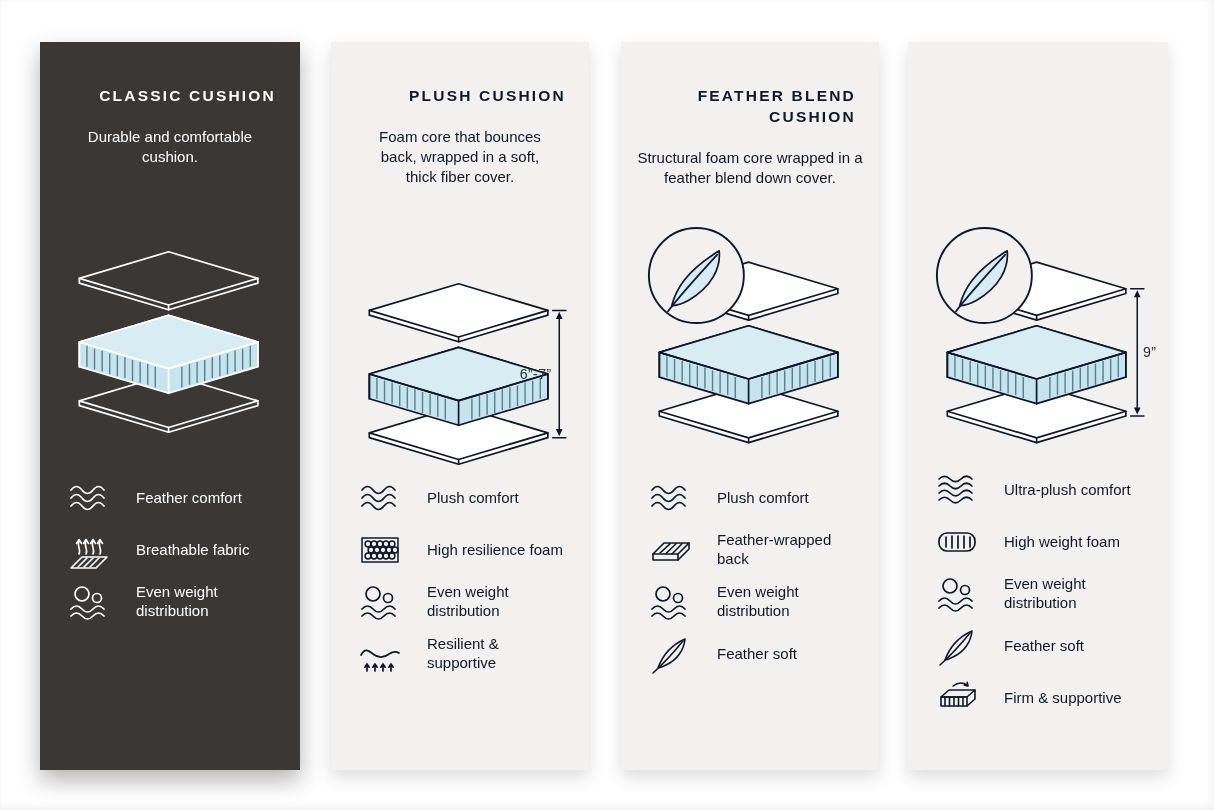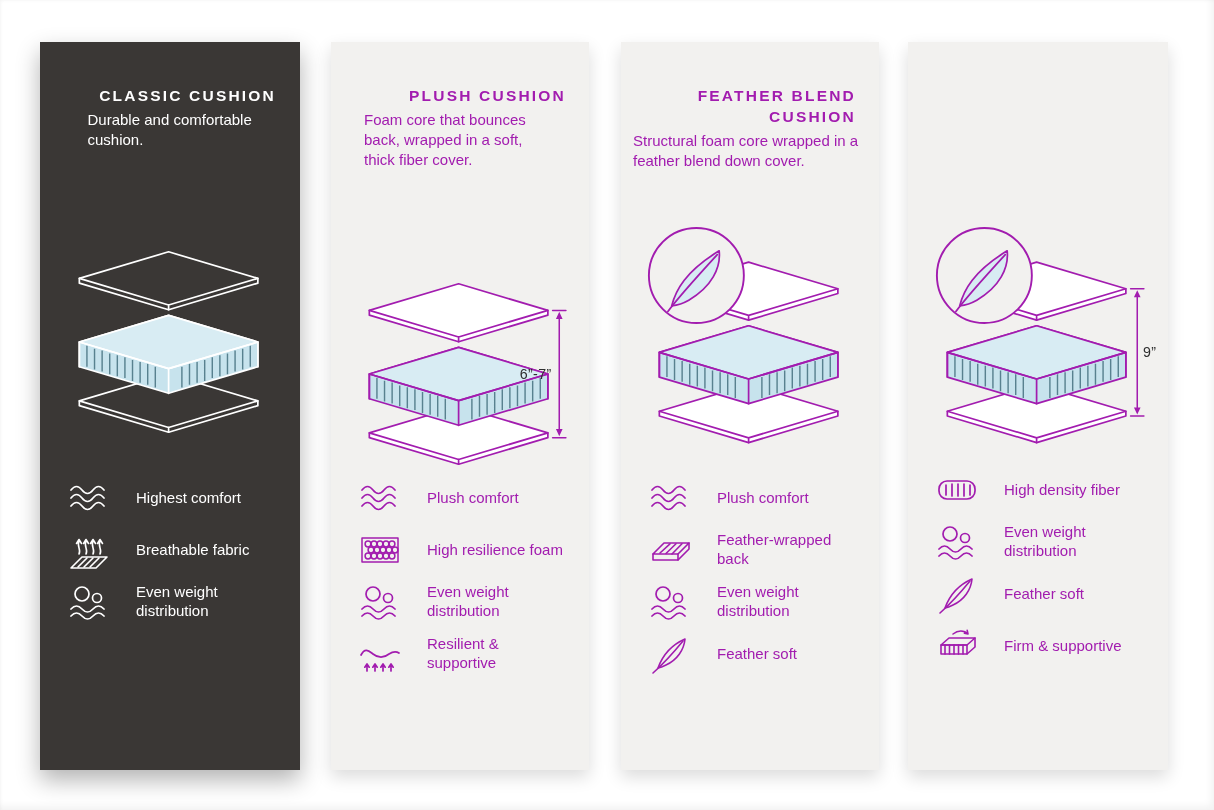--- a/index.html
+++ b/index.html
@@ -10,38 +10,38 @@
     position:relative; overflow:hidden;
     color:#2f2f2f;
   }
   .page { position:absolute; inset:0; background:#fff;
           box-shadow: inset -3px -4px 7px rgba(0,0,0,0.05), inset 1px 1px 3px rgba(0,0,0,0.03); }
 
   .card {
     position:absolute; top:42px; height:728px;
     --stroke:#2f2f2f; --plate:#ffffff; --slab-side:#c7e3ed; --slab-top:#d8ecf3;
     --hatch:#58818f; --card:#f2f1ef;
-    background:var(--card); color:#a21caf;
+    background:var(--card); color:#0f172a;
     box-shadow:0 7px 16px rgba(0,0,0,0.14);
   }
   .card.dark {
     --stroke:#ffffff; --plate:#3a3735; --card:#3a3735;
     background:var(--card); color:#ffffff;
     box-shadow:0 10px 22px rgba(0,0,0,0.30);
   }
   .card1{left:40px;width:260px;}
   .card2{left:331px;width:258px;}
   .card3{left:621px;width:258px;}
   .card4{left:908px;width:260px;}
 
   .title {
     margin:44px auto 0; max-width:212px; text-align:right;
     font-size:15.5px; font-weight:700; letter-spacing:2.2px; line-height:1.35;
   }
-  .desc { margin:3px auto 0; font-size:15px; line-height:1.33; }
+  .desc { margin:20px auto 0; text-align:center; font-size:15px; line-height:1.33; }
   .card1 .desc{max-width:165px}
   .card2 .desc{max-width:192px}
   .card3 .desc{max-width:234px}
   .card4 .desc{max-width:206px}
 
   .diagram { position:absolute; left:0; right:0; display:flex; justify-content:center; }
   .card1 .diagram{top:206px}
   .card2 .diagram{top:238px}
   .card3 .diagram{top:186px}
   .card4 .diagram{top:186px}
@@ -164,21 +164,21 @@
         <use href="#cushion-stack"></use>
       </svg>
     </div>
     <ul class="features">
       <li class="feature">
         <span class="ficon">
             <svg viewBox="0 0 44 40">
               <use href="#i-waves3"></use>
             </svg>
           </span>
-        <span class="flabel">Highest comfort</span>
+        <span class="flabel">Feather comfort</span>
       </li>
       <li class="feature">
         <span class="ficon">
             <svg viewBox="0 0 44 40">
               <use href="#i-breathable"></use>
             </svg>
           </span>
         <span class="flabel">Breathable fabric</span>
       </li>
       <li class="feature">
@@ -295,24 +295,32 @@
           <path style="fill:none;stroke:currentColor;stroke-width:1.6;stroke-linecap:round" d="M226 64 H240 M226 198 H240 M233 73 V189"></path>
           <path style="fill:currentColor" d="M233 65.5 L229.5 73 L236.5 73 Z M233 196.5 L229.5 189 L236.5 189 Z"></path>
           <text class="dimtext" x="239" y="136" text-anchor="start">9”</text>
         </g>
       </svg>
     </div>
     <ul class="features">
       <li class="feature">
         <span class="ficon">
             <svg viewBox="0 0 44 40">
+              <use href="#i-waves4"></use>
+            </svg>
+          </span>
+        <span class="flabel">Ultra-plush comfort</span>
+      </li>
+      <li class="feature">
+        <span class="ficon">
+            <svg viewBox="0 0 44 40">
               <use href="#i-highdensity"></use>
             </svg>
           </span>
-        <span class="flabel">High density fiber</span>
+        <span class="flabel">High weight foam</span>
       </li>
       <li class="feature">
         <span class="ficon">
             <svg viewBox="0 0 44 40">
               <use href="#i-evenweight"></use>
             </svg>
           </span>
         <span class="flabel">Even weight distribution</span>
       </li>
       <li class="feature">

